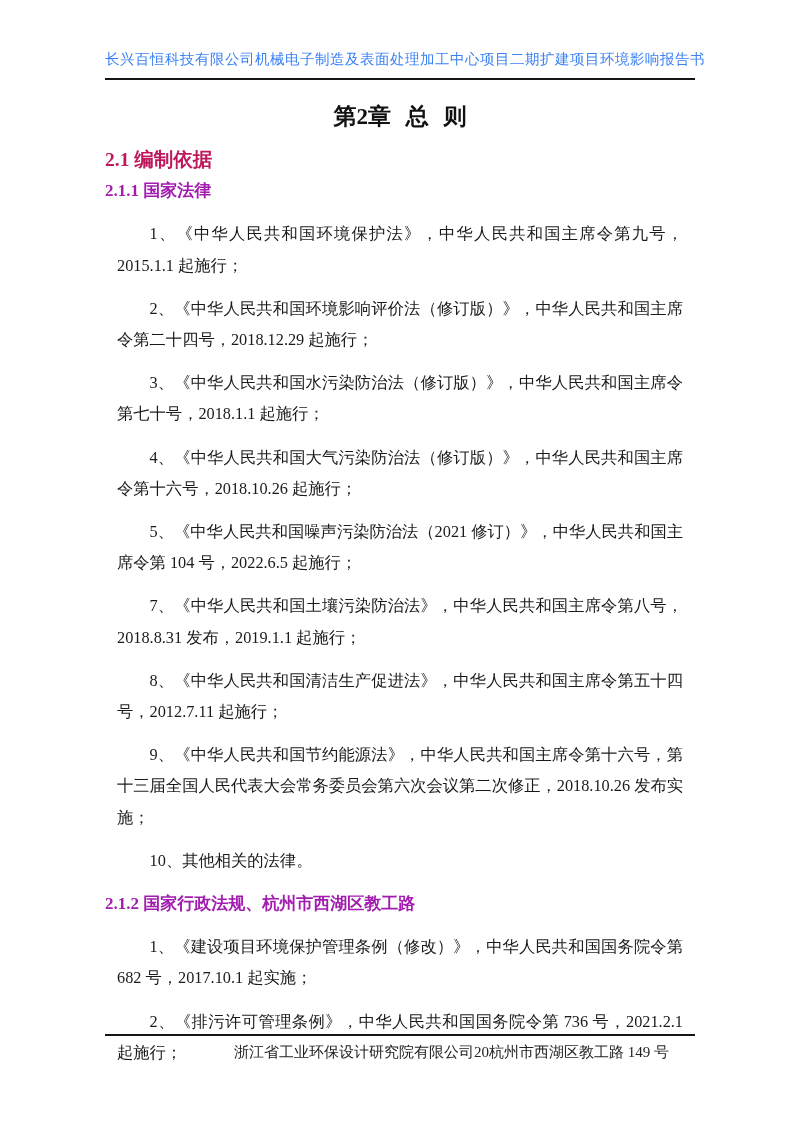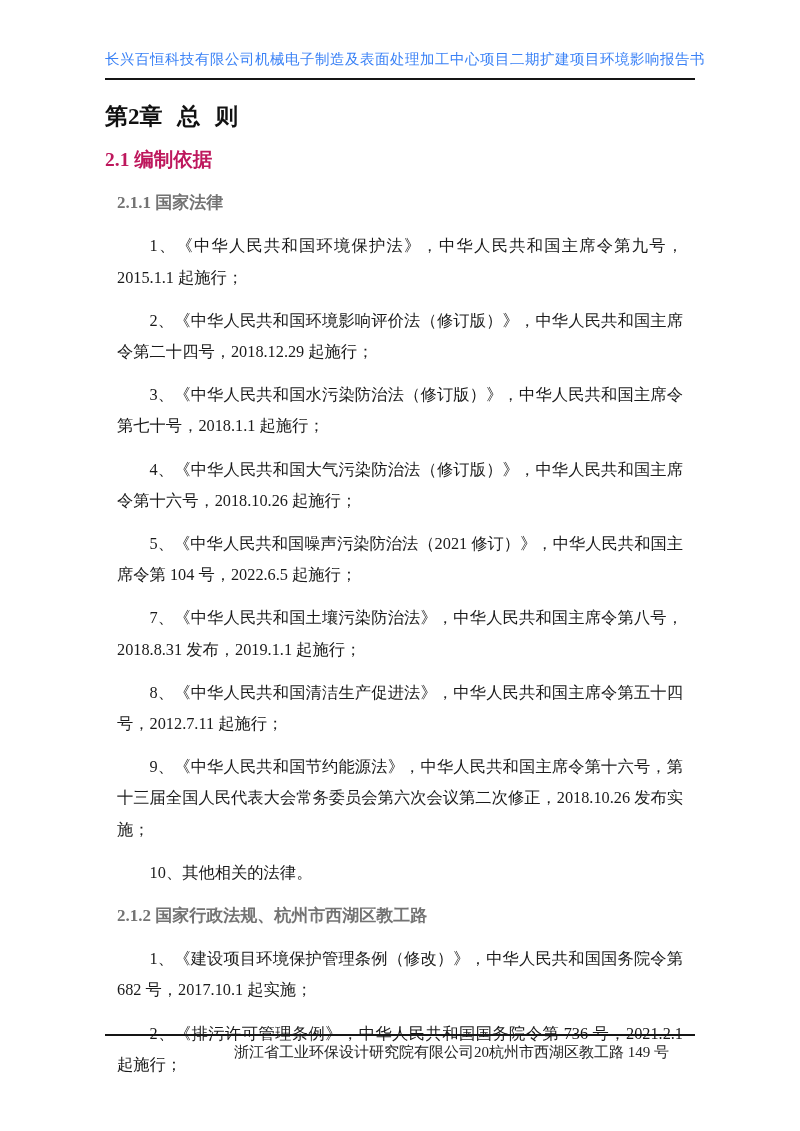--- a/index.html
+++ b/index.html
@@ -36,21 +36,21 @@
     top: 78px;
     left: 105px;
     width: 590px;
     border-top: 2.5px solid #151515;
   }
   .chapter-title {
     position: absolute;
     top: 100px;
     left: 105px;
     width: 590px;
-    text-align: left;
+    text-align: center;
     font-size: 23px;
     font-weight: bold;
     line-height: 34px;
     word-spacing: 9px;
     color: #111;
   }
   .body-text {
     position: absolute;
     top: 144px;
     left: 105px;
@@ -60,22 +60,22 @@
     font-size: 19.5px;
     font-weight: bold;
     line-height: 31.2px;
     margin: 0;
     color: #be185d;
   }
   .h3-heading {
     font-size: 17px;
     font-weight: bold;
     line-height: 31.2px;
-    margin: 12px;
-    color: #737373;
+    margin: 0;
+    color: #a21caf;
   }
   .para {
     font-size: 16.3px;
     line-height: 31.2px;
     margin: 12px;
     text-indent: 2em;
     text-align: justify;
     color: #1a1a1a;
   }
   .footer-rule {

